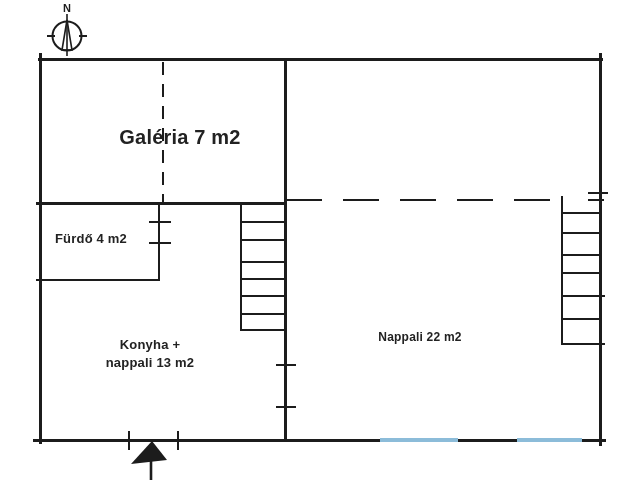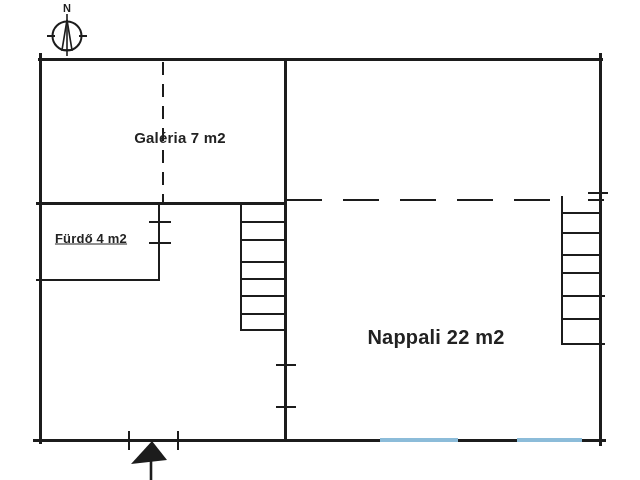--- a/index.html
+++ b/index.html
@@ -85,21 +85,25 @@
   <div class="wall" style="left:588px;top:192px;width:20px;height:2px;"></div>
 
   <div class="window" style="left:380px;top:438px;width:78px;"></div>
   <div class="window" style="left:517px;top:438px;width:65px;"></div>
 
   <svg style="left:126px;top:438px;" width="46" height="42" viewBox="0 0 46 42">
     <polygon points="26,3 5,26 41,22" fill="#1c1c1c"></polygon>
     <line x1="25" y1="22" x2="25" y2="42" stroke="#1c1c1c" stroke-width="2.6"></line>
   </svg>
 
-  <div class="room-label" style="left:180px;top:137px;font-size:15px;">Galéria 7 m2</div>
+  <div class="room-label" style="left:180px;top:137px;font-size:20px;">Galéria 7 m2</div>
 
 
-  <div class="room-label" style="left:91px;top:238px;font-size:13px;text-decoration:underline;">Fürdő 4 m2</div>
+  <div class="room-label" style="left:91px;top:238px;font-size:13px;">Fürdő 4 m2</div>
 
+  <div class="room-label" style="left:150px;top:354px;font-size:13px;line-height:18px;text-align:center;">
+    <div>Konyha +</div>
+    <div>nappali 13 m2</div>
+  </div>
 
-  <div class="room-label" style="left:436px;top:337px;font-size:20px;">Nappali 22 m2</div>
+  <div class="room-label" style="left:420px;top:337px;font-size:12px;">Nappali 22 m2</div>
 
 </div>
 
 </body></html>

